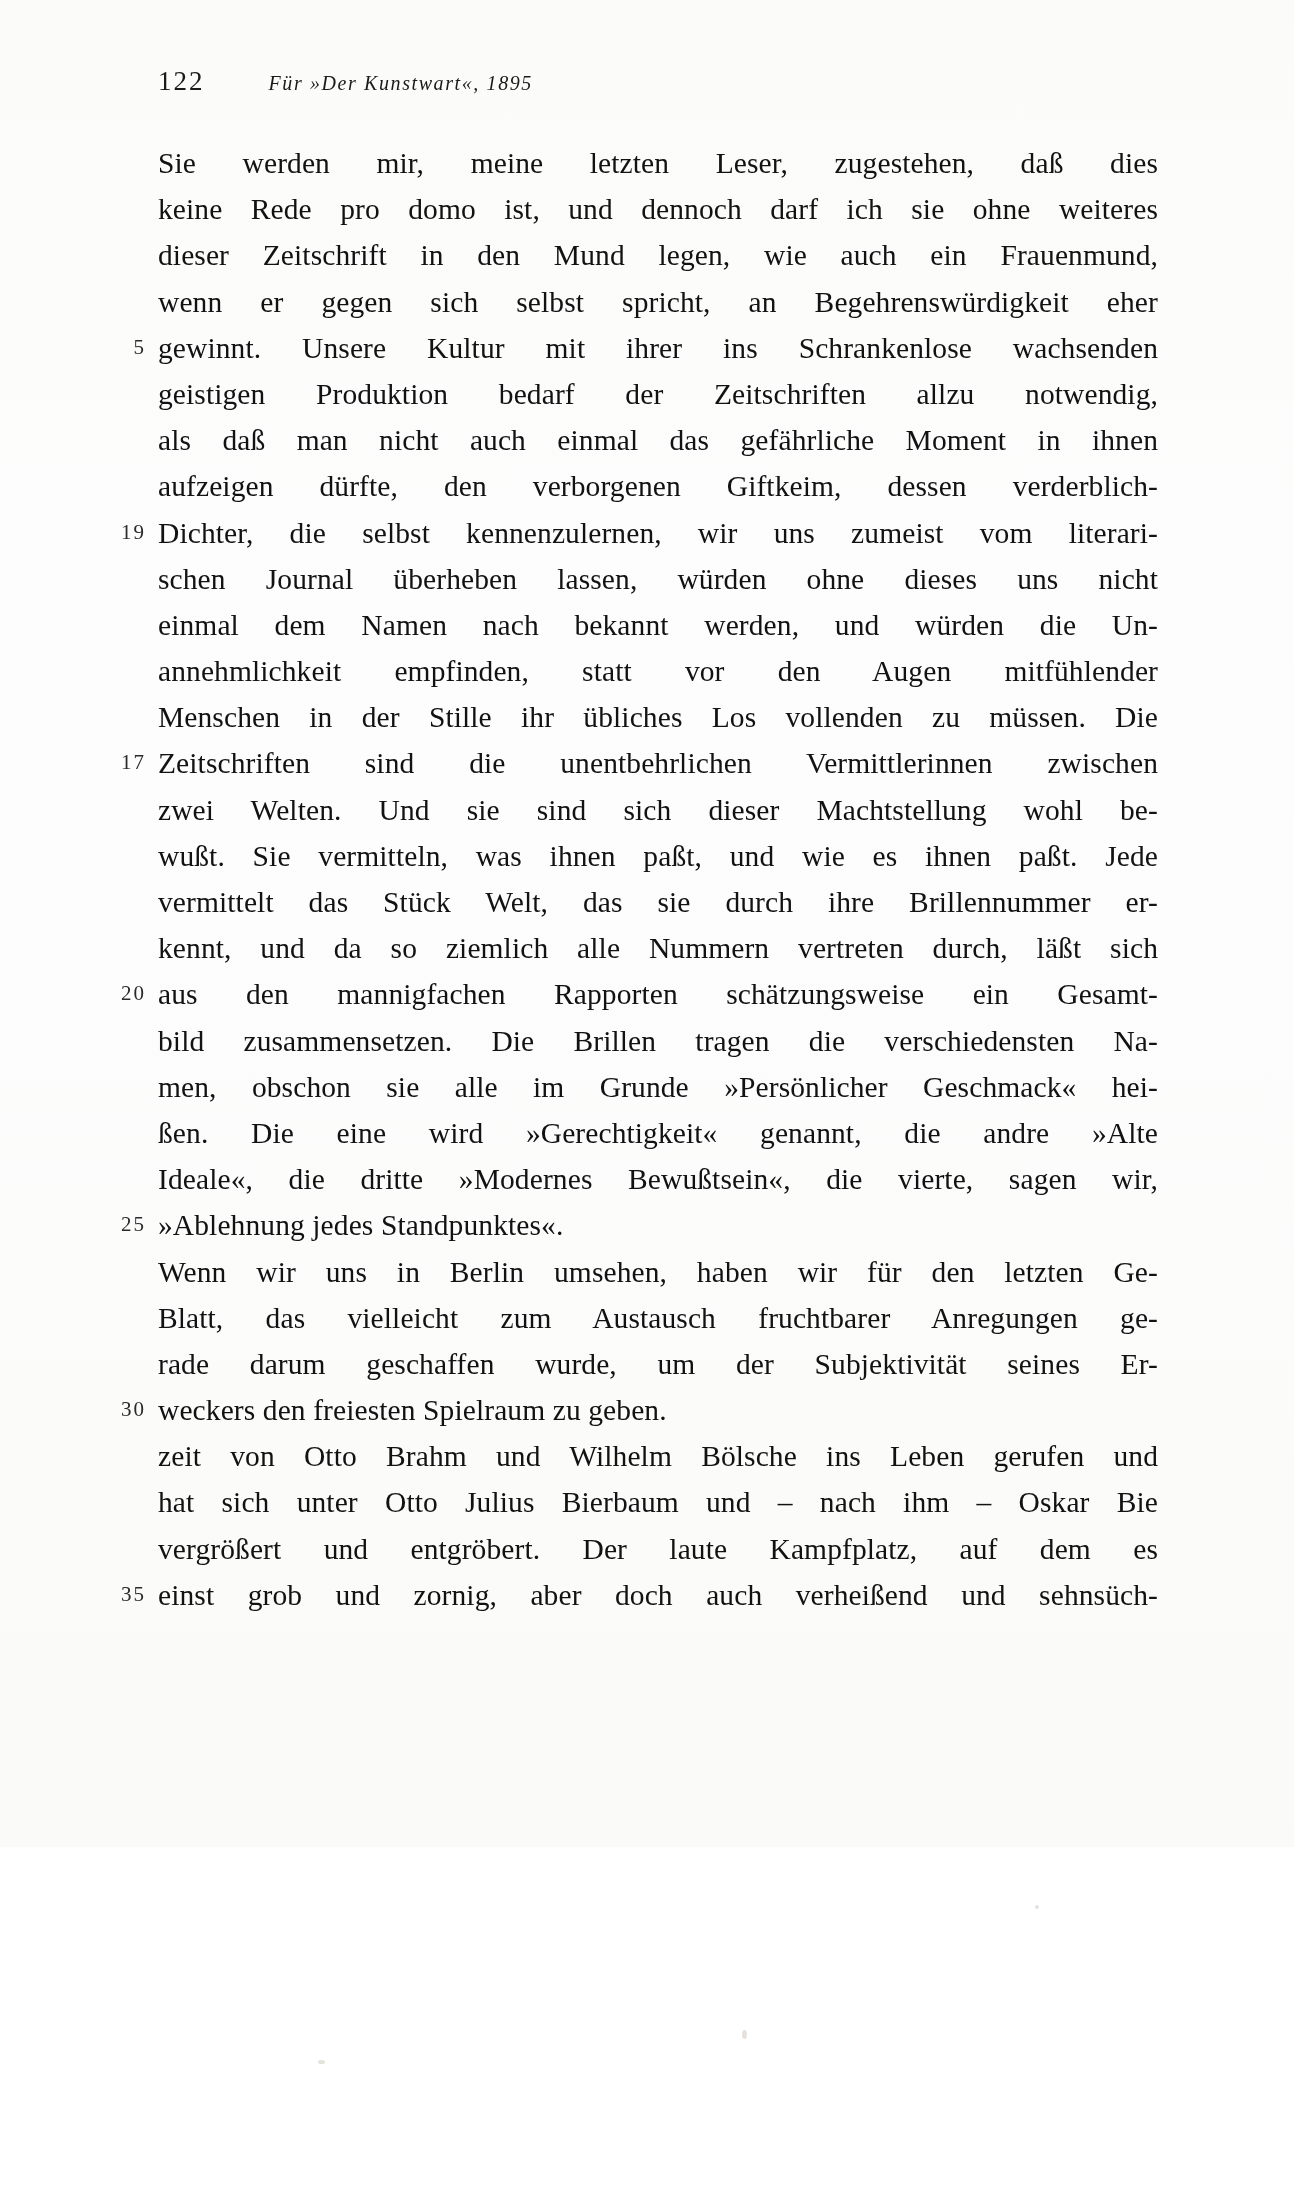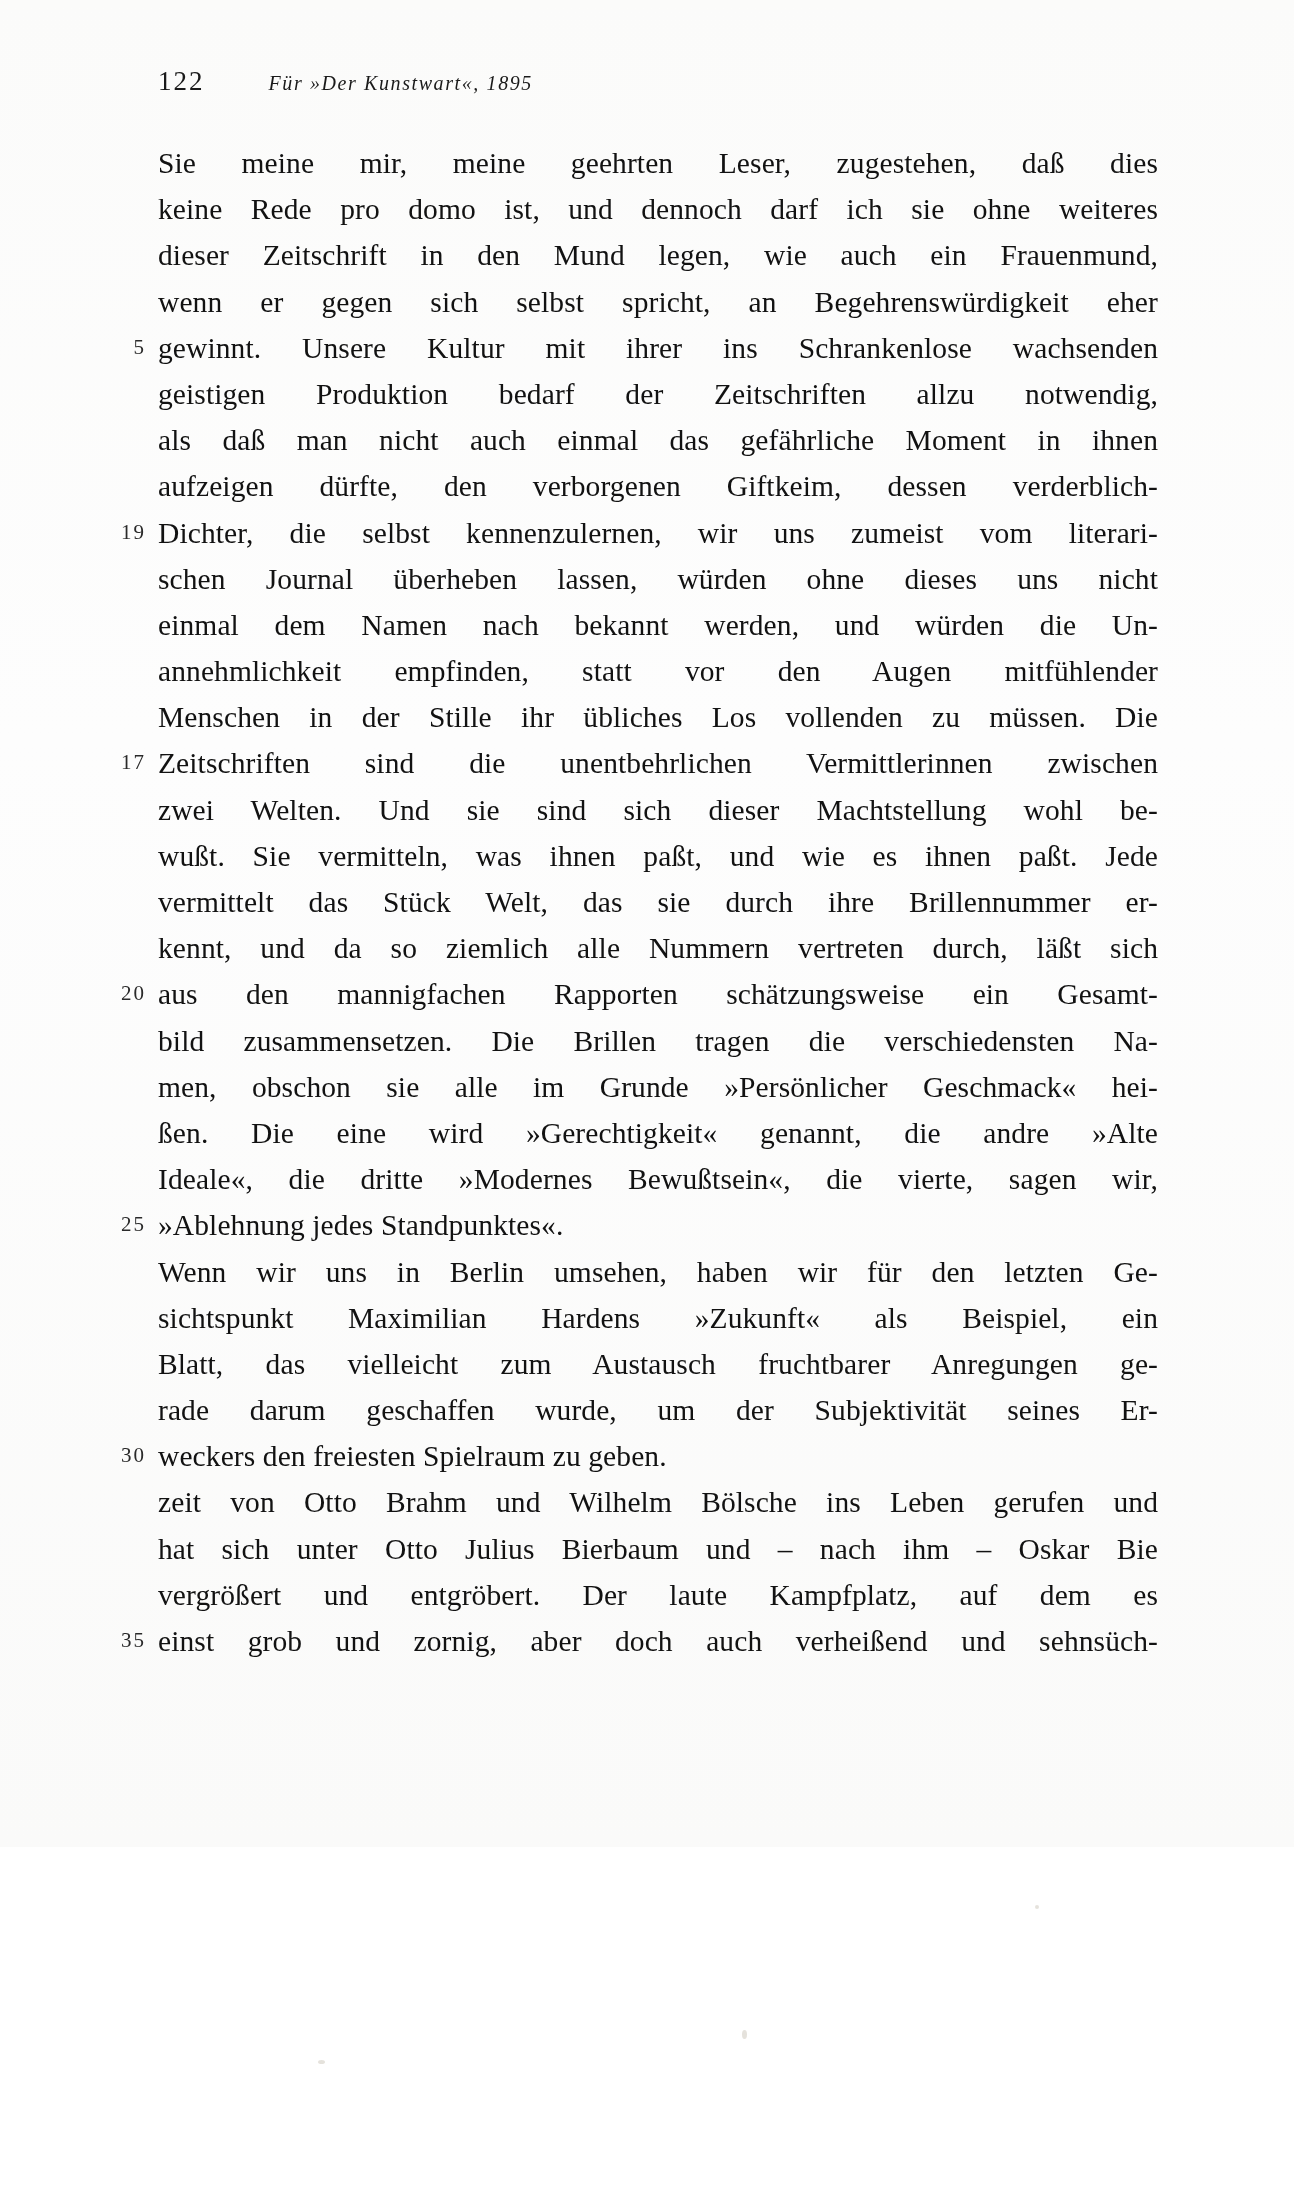--- a/index.html
+++ b/index.html
@@ -104,21 +104,21 @@
 <div class="page">
 
   <div class="header">
     <span class="folio">122</span>
     <span class="running-title">Für »Der Kunstwart«, 1895</span>
   </div>
 
   <div class="textblock" id="textblock">
       <div class="line-row">
         <span class="line-num"></span>
-        <span class="line-text just">Sie meine mir, meine geehrten Leser, zugestehen, daß dies</span>
+        <span class="line-text just">Sie werden mir, meine letzten Leser, zugestehen, daß dies</span>
       </div>
       <div class="line-row">
         <span class="line-num"></span>
         <span class="line-text just">keine Rede pro domo ist, und dennoch darf ich sie ohne weiteres</span>
       </div>
       <div class="line-row">
         <span class="line-num"></span>
         <span class="line-text just">dieser Zeitschrift in den Mund legen, wie auch ein Frauenmund,</span>
       </div>
       <div class="line-row">
@@ -201,24 +201,20 @@
         <span class="line-num"></span>
         <span class="line-text just">Ideale«, die dritte »Modernes Bewußtsein«, die vierte, sagen wir,</span>
       </div>
       <div class="line-row">
         <span class="line-num">25</span>
         <span class="line-text just noindent">»Ablehnung jedes Standpunktes«.</span>
       </div>
       <div class="line-row">
         <span class="line-num"></span>
         <span class="line-text just">Wenn wir uns in Berlin umsehen, haben wir für den letzten Ge-</span>
-      </div>
-      <div class="line-row">
-        <span class="line-num"></span>
-        <span class="line-text just">sichtspunkt Maximilian Hardens »Zukunft« als Beispiel, ein</span>
       </div>
       <div class="line-row">
         <span class="line-num"></span>
         <span class="line-text just">Blatt, das vielleicht zum Austausch fruchtbarer Anregungen ge-</span>
       </div>
       <div class="line-row">
         <span class="line-num"></span>
         <span class="line-text just">rade darum geschaffen wurde, um der Subjektivität seines Er-</span>
       </div>
       <div class="line-row">

